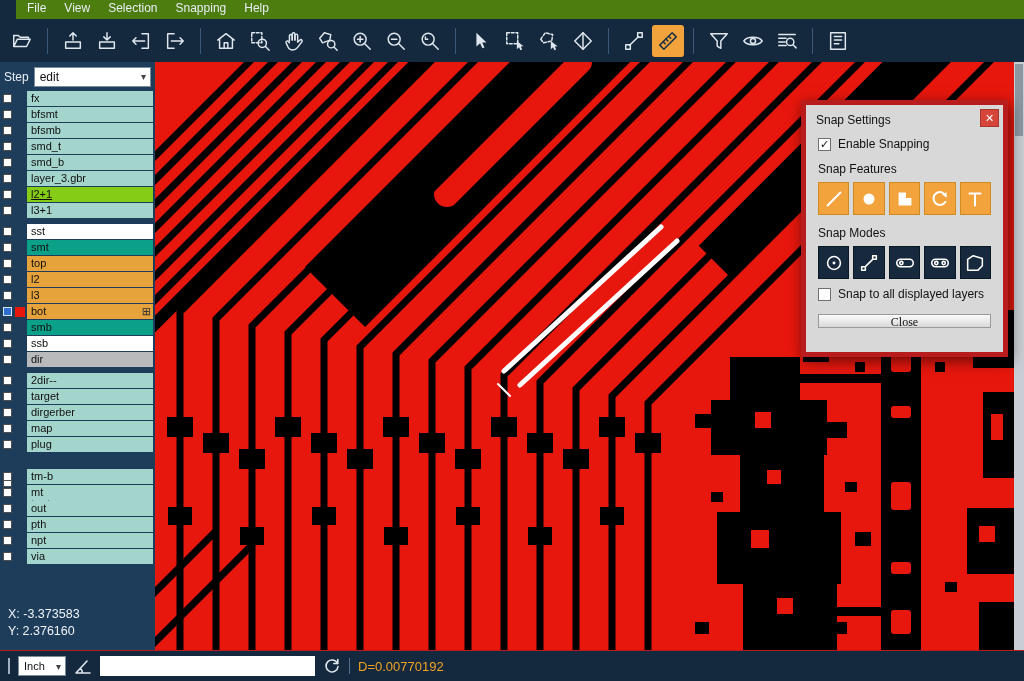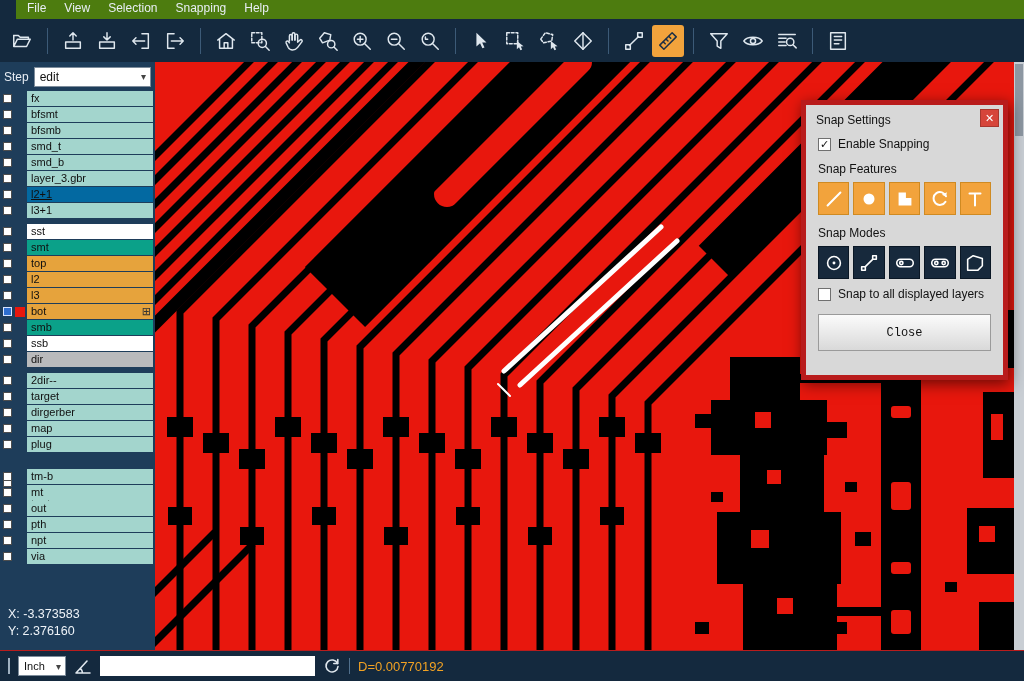--- a/index.html
+++ b/index.html
@@ -58,21 +58,21 @@
 .dlg-close{position:absolute;top:4px;right:4px;width:19px;height:18px;background:#d6453a;color:#fff;font-size:11px;display:flex;align-items:center;justify-content:center;border:1px solid #a8362d;cursor:default}
 .dlg-row{display:flex;align-items:center;gap:7px;padding:8px 12px 0}
 .dlg-check{width:13px;height:13px;background:#fff;border:1px solid #707070;font-size:11px;line-height:11px;text-align:center;color:#111;flex:none}
 .dlg-label{font-size:12px;color:#111}
 .dlg-subhead{font-size:12px;color:#111;padding:11px 12px 4px}
 .btn-row{display:flex;gap:4px;padding:2px 12px 0}
 .feat-btn{width:33px;height:33px;background:#f2a33c;border:1px solid #cf8a22;display:flex;align-items:center;justify-content:center;cursor:default}
 .feat-btn svg{width:22px;height:22px;fill:none;stroke:#fff;stroke-width:2.2;stroke-linecap:round;stroke-linejoin:round}
 .mode-btn{width:33px;height:33px;background:#17293c;border:1px solid #0a1725;display:flex;align-items:center;justify-content:center;cursor:default}
 .mode-btn svg{width:22px;height:22px;fill:none;stroke:#fff;stroke-width:1.7;stroke-linecap:round;stroke-linejoin:round}
-.dlg-close-btn{display:block;margin:13px 12px 0;width:calc(100% - 24px);height:37px;background:linear-gradient(#fbfbfb,#d9d9d9);border:1px solid #9a9a9a;font-size:12px;color:#111;font-family:Liberation Mono, monospace;cursor:default}
+.dlg-close-btn{display:block;margin:13px 12px 0;width:calc(100% - 24px);height:14px;background:linear-gradient(#fbfbfb,#d9d9d9);border:1px solid #9a9a9a;font-size:12px;color:#111;font-family:Liberation Serif, serif;cursor:default}
 </style>
 </head>
 <body>
 
 <div id="root">
 
   <div class="menubar">
       <div class="menu-item">File</div>
       <div class="menu-item">View</div>
       <div class="menu-item">Selection</div>
@@ -262,21 +262,21 @@
           <span class="layer-label" style="background: rgb(163, 213, 205);">smd_b</span>
         </div>
         <div class="layer-row">
           <span class="layer-check"></span>
           <span></span>
           <span class="layer-label" style="background: rgb(163, 213, 205);">layer_3.gbr</span>
         </div>
         <div class="layer-row">
           <span class="layer-check"></span>
           <span></span>
-          <span class="layer-label" style="background: #0369a1; text-decoration: underline;">l2+1</span>
+          <span class="layer-label" style="background: #84cc16; text-decoration: underline;">l2+1</span>
         </div>
         <div class="layer-row">
           <span class="layer-check"></span>
           <span></span>
           <span class="layer-label" style="background: rgb(163, 213, 205);">l3+1</span>
         </div>
         <div class="layer-row gap-before">
           <span class="layer-check"></span>
           <span></span>
           <span class="layer-label" style="background: rgb(255, 255, 255);">sst</span>

